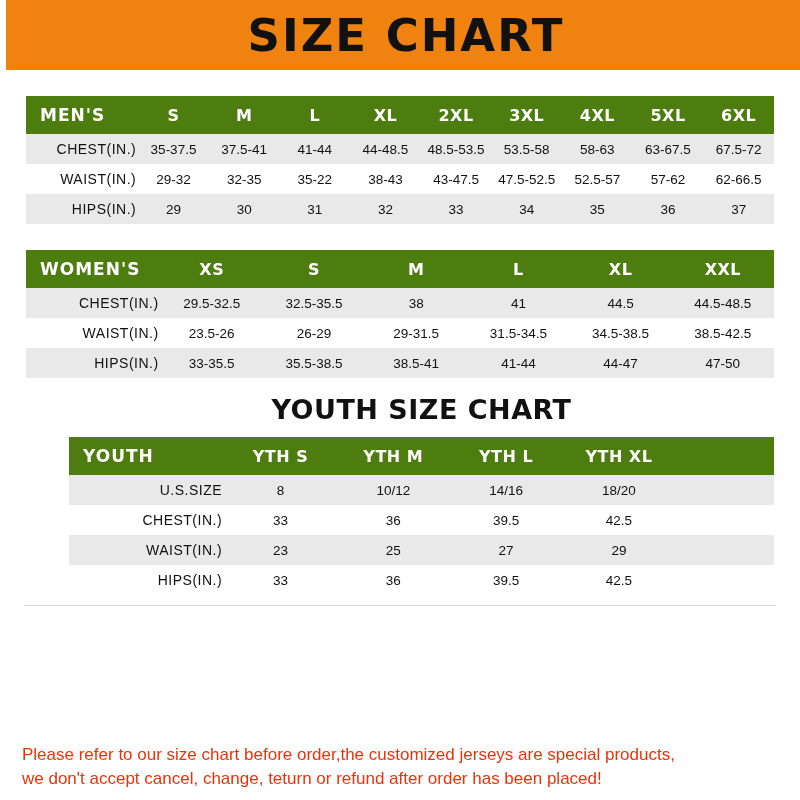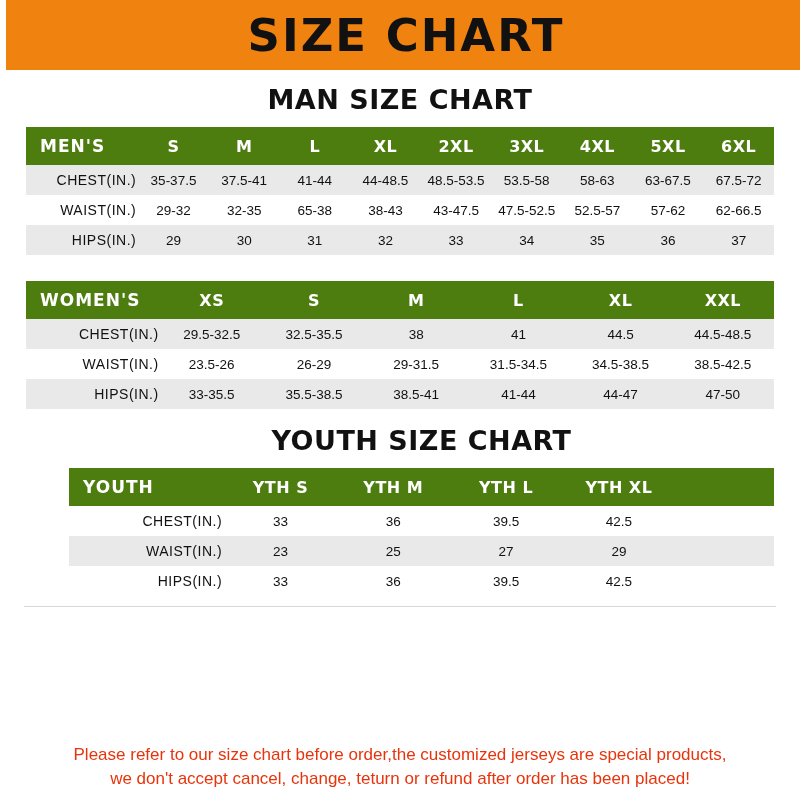--- a/index.html
+++ b/index.html
@@ -105,38 +105,37 @@
     right: 0;
     bottom: 8px;
     padding: 0 22px;
     box-sizing: border-box;
     color: #e8340c;
     font-family: "Liberation Sans", sans-serif;
     font-size: 17px;
     line-height: 1.45;
     text-align: left;
   }
-  .footer-note .line { display: block; text-align: center; }
+  .footer-note .line { display: block; }
   .sep {
     height: 1px;
     background: #d8d8d8;
     margin: 10px 24px 8px 24px;
   }
 </style>
 </head>
 <body>
 
 <div class="page">
 
   <div class="banner">
     <div class="banner-title">SIZE CHART</div>
   </div>
 
   <div class="section" style="padding-top:14px;">
-    <h2 class="section-title">MAN SIZE CHART</h2>
     <table class="size-table men-table" style="margin-top:12px;">
       <colgroup>
         <col class="first">
           <col>
           <col>
           <col>
           <col>
           <col>
           <col>
           <col>
@@ -167,21 +166,21 @@
           <td>48.5-53.5</td>
           <td>53.5-58</td>
           <td>58-63</td>
           <td>63-67.5</td>
           <td>67.5-72</td>
         </tr>
         <tr class="stripe-white">
           <td class="rowhead">WAIST(IN.)</td>
           <td>29-32</td>
           <td>32-35</td>
-          <td>65-38</td>
+          <td>35-22</td>
           <td>38-43</td>
           <td>43-47.5</td>
           <td>47.5-52.5</td>
           <td>52.5-57</td>
           <td>57-62</td>
           <td>62-66.5</td>
         </tr>
         <tr class="stripe-light">
           <td class="rowhead">HIPS(IN.)</td>
           <td>29</td>
@@ -267,20 +266,28 @@
         <tr>
           <th class="rowhead">YOUTH</th>
           <th>YTH S</th>
           <th>YTH M</th>
           <th>YTH L</th>
           <th>YTH XL</th>
           <th></th>
         </tr>
       </thead>
       <tbody>
+        <tr class="stripe-light">
+          <td class="rowhead">U.S.SIZE</td>
+          <td>8</td>
+          <td>10/12</td>
+          <td>14/16</td>
+          <td>18/20</td>
+          <td></td>
+        </tr>
         <tr class="stripe-white">
           <td class="rowhead">CHEST(IN.)</td>
           <td>33</td>
           <td>36</td>
           <td>39.5</td>
           <td>42.5</td>
           <td></td>
         </tr>
         <tr class="stripe-light">
           <td class="rowhead">WAIST(IN.)</td>

